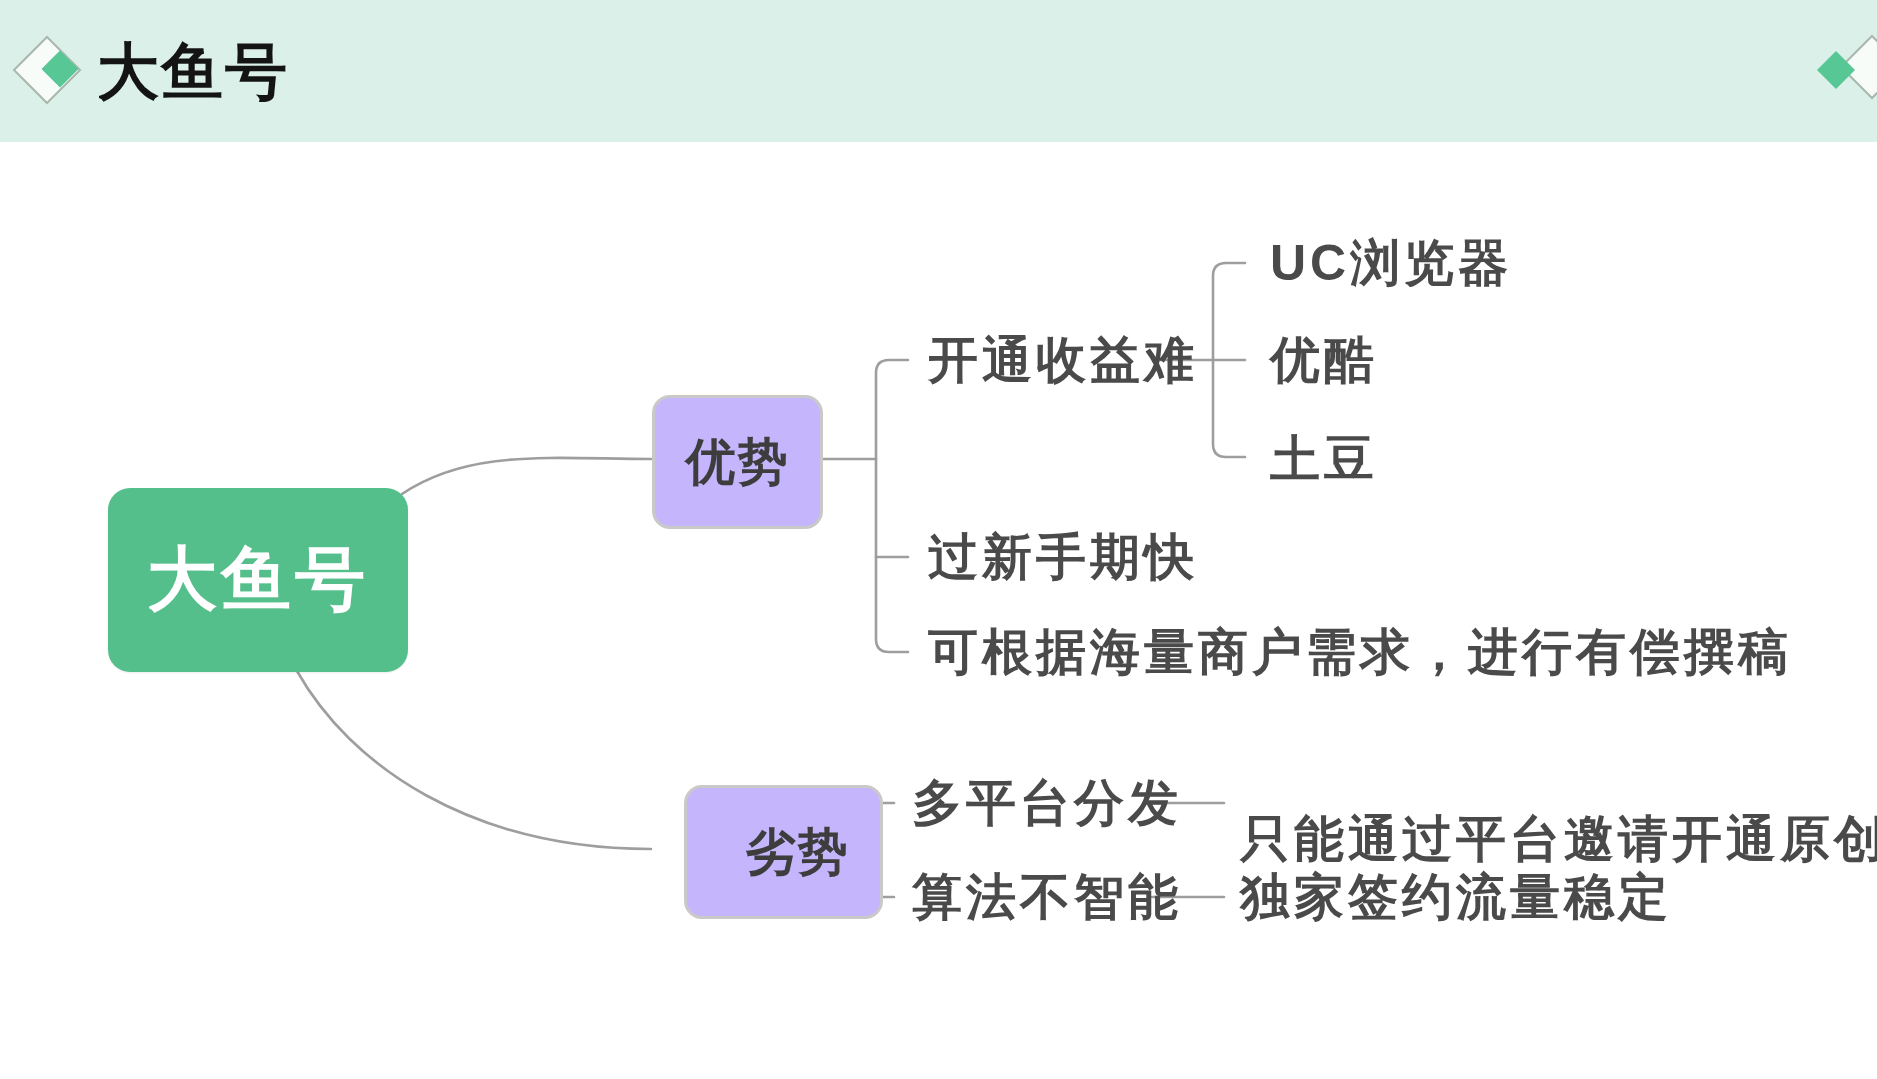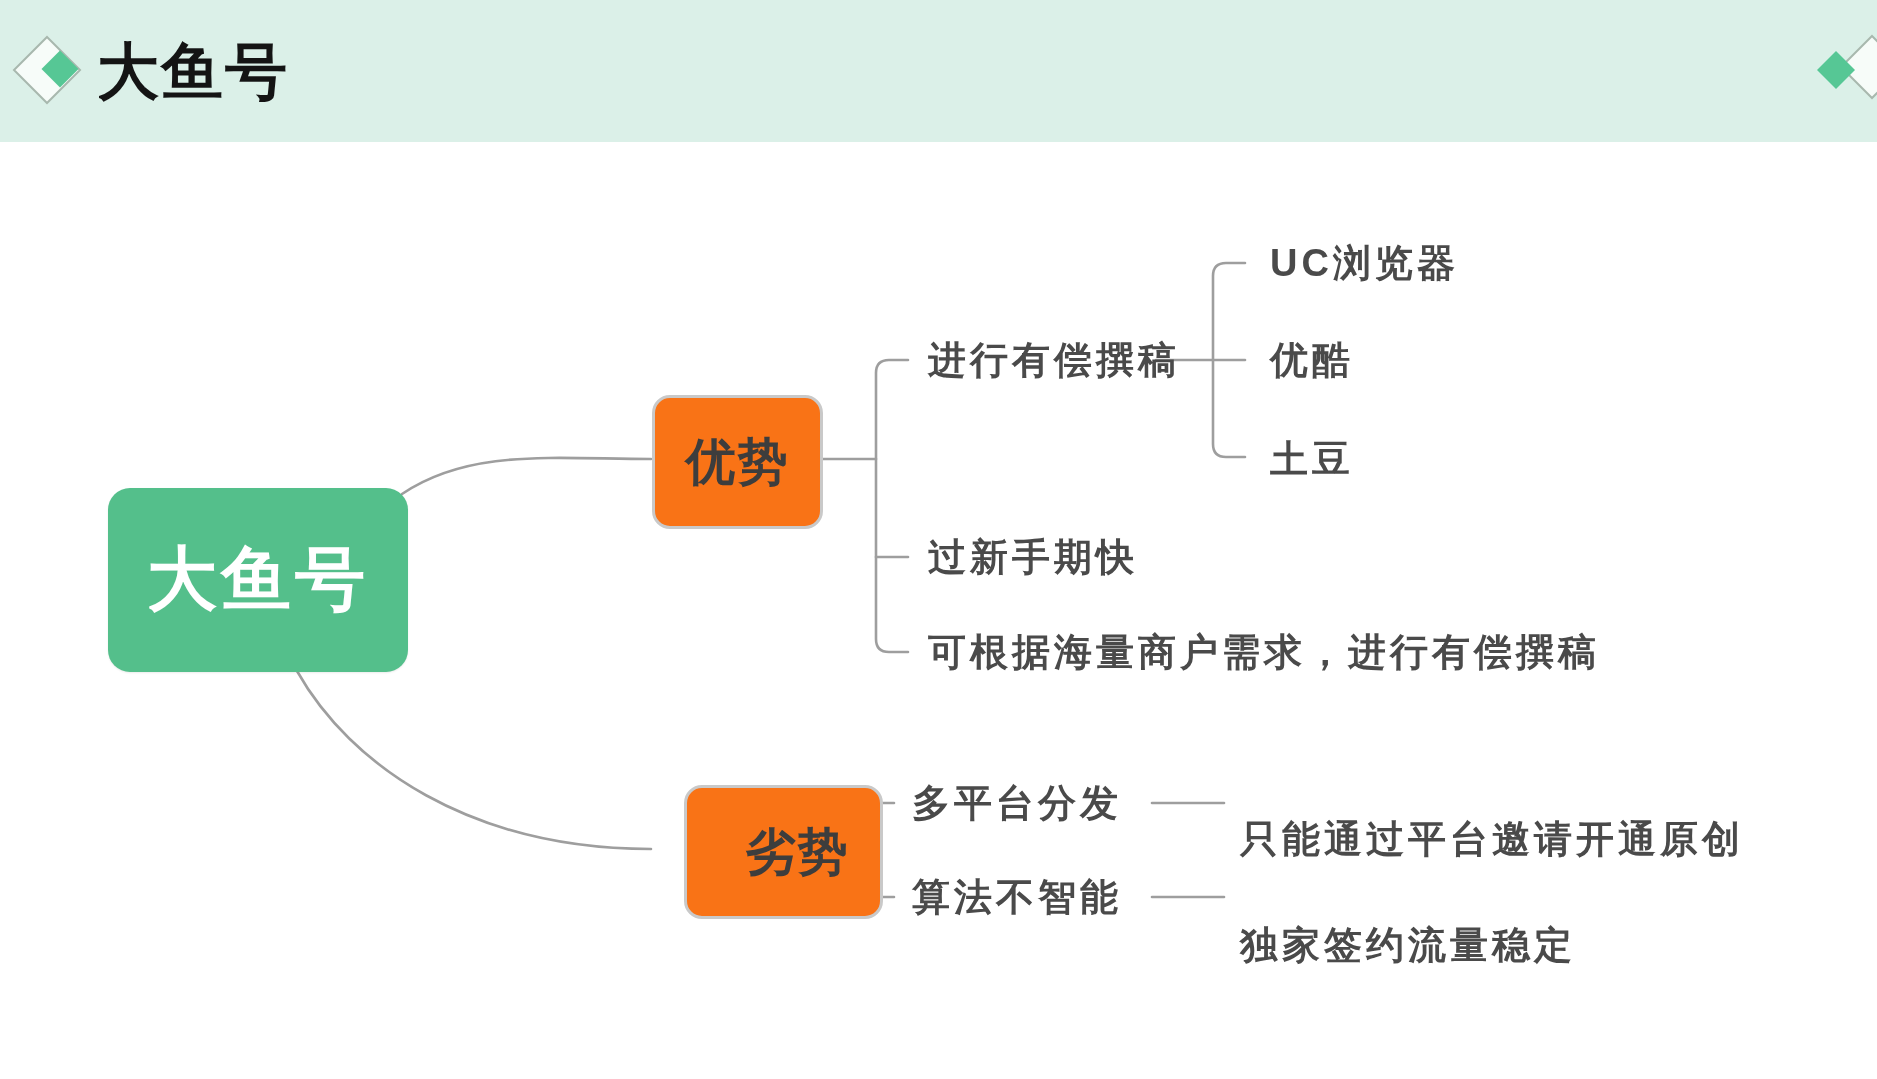--- a/index.html
+++ b/index.html
@@ -22,31 +22,31 @@
   .connector-layer{position:absolute;left:0;top:0;width:1877px;height:1079px;pointer-events:none;}
   .root-node{
     position:absolute;left:108px;top:488px;width:300px;height:184px;
     background:#54bf8b;border-radius:22px;
     display:flex;align-items:center;justify-content:center;
     color:#ffffff;font-size:70px;font-weight:800;letter-spacing:4px;
     box-shadow:0 1px 2px rgba(0,0,0,0.08);
     cursor:pointer;
   }
   .branch-node{
-    position:absolute;width:165px;height:128px;background:#f97316;
+    position:absolute;width:165px;height:128px;background:#c4b5fd;
     border:3px solid #c9c9c9;border-radius:18px;
     display:flex;align-items:center;justify-content:center;
     color:#3d3d3d;font-size:50px;font-weight:800;letter-spacing:2px;
     cursor:pointer;
   }
   .branch-advantage{left:652px;top:395px;}
   .branch-disadvantage{left:684px;top:785px;padding-left:28px;}
   .label{
     position:absolute;transform:translateY(-50%);
-    font-size:38px;font-weight:700;color:#4a4a4a;letter-spacing:4px;
+    font-size:50px;font-weight:700;color:#4a4a4a;letter-spacing:4px;
     white-space:nowrap;cursor:pointer;
   }
 </style>
 </head>
 <body>
 
 <div class="header">
   <svg class="diamond-svg" style="left:6px;top:18px;" width="92" height="108" viewBox="0 0 92 108">
     <polygon points="41,19 74,52 41,85 8,52" fill="#f7fcf9" stroke="#a8b8ae" stroke-width="2"></polygon>
     <polygon points="54,32.5 72.5,51 54,69.5 35.5,51" fill="#56c795"></polygon>
@@ -83,23 +83,23 @@
     <path d="M 1152,803 H 1224"></path>
     <path d="M 1152,897 H 1224"></path>
   </g>
 </svg>
 
 <div class="root-node">大鱼号</div>
 
 <div class="branch-node branch-advantage">优势</div>
 <div class="branch-node branch-disadvantage">劣势</div>
 
-<div class="label" style="left:928px;top:360px;">进行有偿撰稿</div>
+<div class="label" style="left:928px;top:360px;">开通收益难</div>
 <div class="label" style="left:1270px;top:263px;">UC浏览器</div>
 <div class="label" style="left:1270px;top:360px;">优酷</div>
 <div class="label" style="left:1270px;top:459px;">土豆</div>
 <div class="label" style="left:928px;top:557px;text-align:right;">过新手期快</div>
 <div class="label" style="left:928px;top:652px;">可根据海量商户需求，进行有偿撰稿</div>
 
 <div class="label" style="left:912px;top:803px;">多平台分发</div>
 <div class="label" style="left:1240px;top:803px;margin-top:36px;">只能通过平台邀请开通原创</div>
 <div class="label" style="left:912px;top:897px;">算法不智能</div>
-<div class="label" style="left:1240px;top:897px;margin-top:48px;">独家签约流量稳定</div>
+<div class="label" style="left:1240px;top:897px;">独家签约流量稳定</div>
 
 </body></html>

